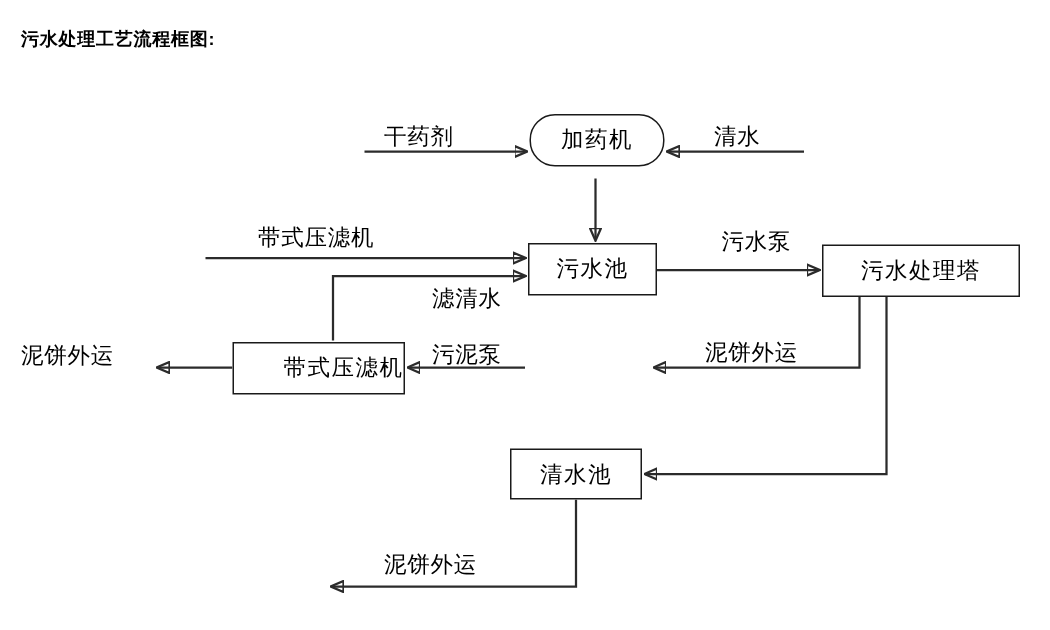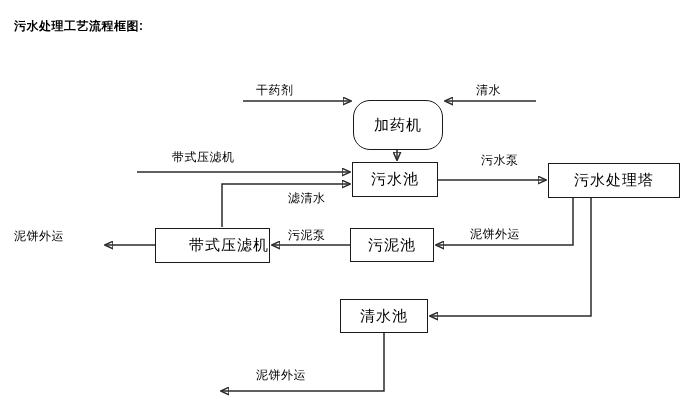--- a/index.html
+++ b/index.html
@@ -33,21 +33,21 @@
     color: #000000;
     font-size: 15px;
     display: flex;
     align-items: center;
     justify-content: center;
     letter-spacing: 1px;
     z-index: 3;
   }
   .edge-label {
     position: absolute;
-    font-size: 12px;
+    font-size: 15px;
     color: #000000;
     white-space: nowrap;
     letter-spacing: 0.5px;
     z-index: 4;
     background: transparent;
   }
   svg#wires {
     position: absolute;
     left: 0;
     top: 0;
@@ -91,39 +91,36 @@
 
     <line x1="155" y1="245" x2="105" y2="245" marker-end="url(#ah)"></line>
 
     <path d="M573,198 L573,245 L436,245" marker-end="url(#ah)"></path>
 
     <path d="M591,198 L591,316 L430,316" marker-end="url(#ah)"></path>
 
     <path d="M384,333 L384,391 L221,391" marker-end="url(#ah)"></path>
   </svg>
 
-  <div class="node" style="left:353px; top:100px; width:90px; height:50px;border-radius:17px;">
+  <div class="node" style="left:353px; top:76px; width:90px; height:35px;border-radius:17px;">
     <span>加药机</span>
   </div>
 
   <div class="node" style="left:352px; top:162px; width:86px; height:35px;">
     <span>污水池</span>
   </div>
 
   <div class="node" style="left:548px; top:163px; width:132px; height:35px;font-family:Liberation Mono, monospace;">
     <span>污水处理塔</span>
   </div>
 
   <div class="node" style="left:155px; top:228px; width:115px; height:35px;justify-content:flex-end;">
     <span>带式压滤机</span>
   </div>
 
-  <div class="node" style="left:350px; top:228px; width:84px; height:34px;">
-    <span>污泥池</span>
-  </div>
 
   <div class="node" style="left:340px; top:299px; width:88px; height:34px;">
     <span>清水池</span>
   </div>
 
   <div class="edge-label" style="left:256px; top:82px;">干药剂</div>
 
   <div class="edge-label" style="left:476px; top:82px;">清水</div>
 
   <div class="edge-label" style="left:172px; top:149px;">带式压滤机</div>

